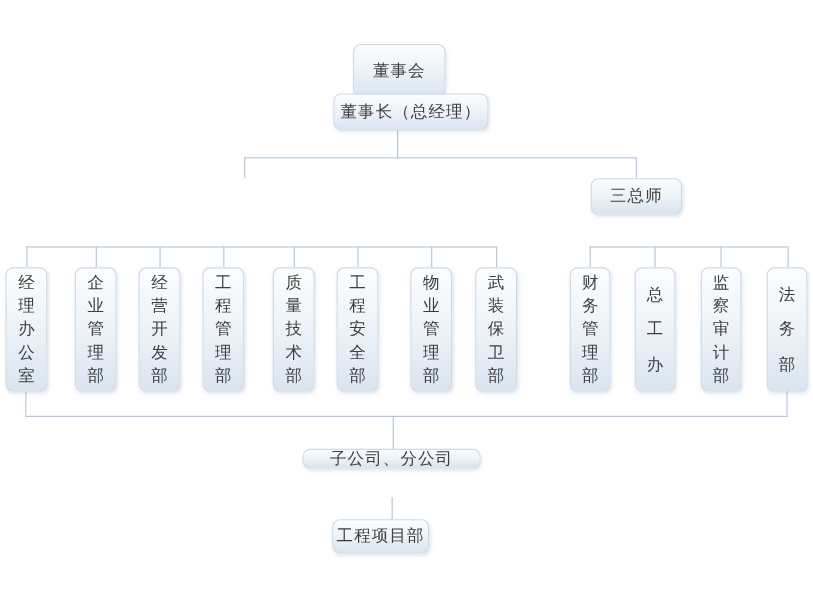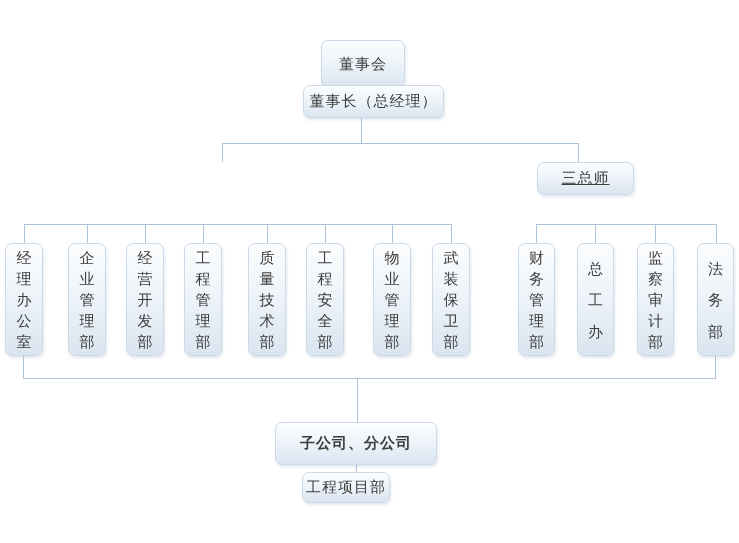--- a/index.html
+++ b/index.html
@@ -69,21 +69,21 @@
   <div class="vline" style="left:356px;top:452px;height:20px;"></div>
 
   <div class="node" style="left:321px;top:17px;width:84px;height:48px;margin-top:23px;">
     <span>董事会</span>
   </div>
 
   <div class="node" style="left:283px;top:85px;width:141px;height:33px;margin-left:20px;">
     <span>董事长（总经理）</span>
   </div>
 
-  <div class="node" style="left:537px;top:162px;width:97px;height:33px;text-decoration:underline;">
+  <div class="node" style="left:537px;top:162px;width:83px;height:33px;">
     <span>三总师</span>
   </div>
 
   <div class="node vnode" style="left:5px;top:243px;width:38px;height:113px;">
     <span class="vlabel">
         <span>经</span>
         <span>理</span>
         <span>办</span>
         <span>公</span>
         <span>室</span>
@@ -179,20 +179,20 @@
       </span>
   </div>
   <div class="node vnode" style="left:697px;top:243px;width:37px;height:113px;">
     <span class="vlabel">
         <span>法</span>
         <span>务</span>
         <span>部</span>
       </span>
   </div>
 
-  <div class="node" style="left:275px;top:422px;width:162px;height:43px;font-weight:bold;">
+  <div class="node" style="left:275px;top:408px;width:162px;height:18px;">
     <span>子公司、分公司</span>
   </div>
   <div class="node" style="left:302px;top:472px;width:88px;height:31px;">
     <span>工程项目部</span>
   </div>
 
 </div>
 
 </body></html>

